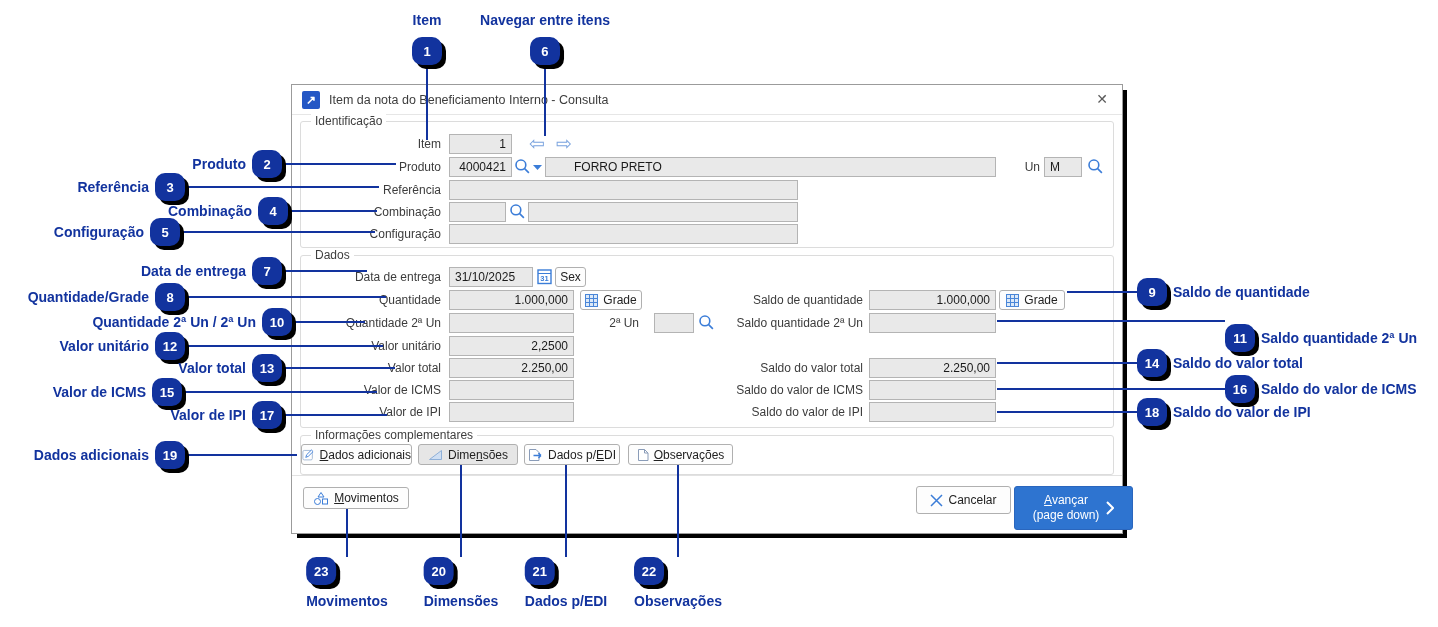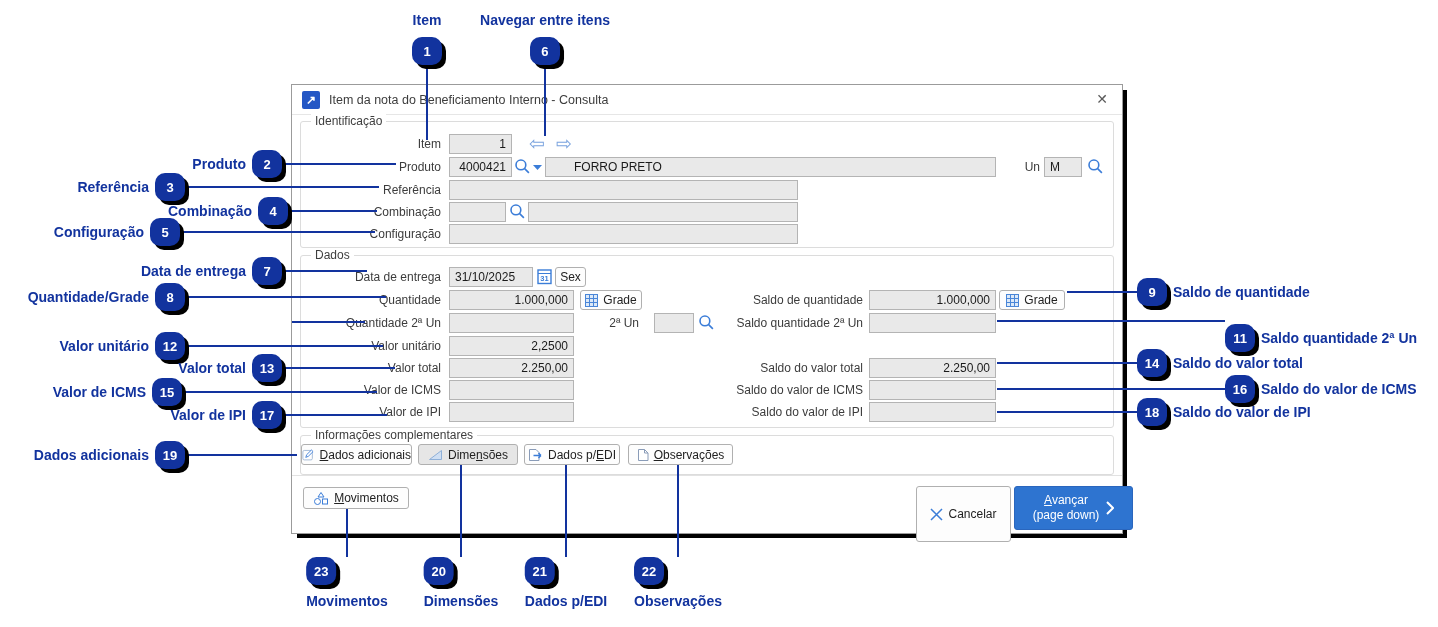--- a/index.html
+++ b/index.html
@@ -226,21 +226,21 @@
 
     <div class="btn" style="left:11px;top:402px;width:106px;height:22px;">
       <svg width="16" height="15" viewBox="0 0 16 15">
           <polygon points="8,1.5 11,6 5,6" fill="#fff" stroke="#3b7dd8"></polygon>
           <circle cx="4.5" cy="10.5" r="3" fill="#fff" stroke="#3b7dd8"></circle>
           <rect x="9.5" y="8" width="5" height="5" fill="#fff" stroke="#3b7dd8"></rect>
         </svg>
       <span><span></span><u>M</u><span>ovimentos</span></span>
     </div>
 
-    <div class="btn" style="left:624px;top:401px;width:95px;height:56px;">
+    <div class="btn" style="left:624px;top:401px;width:95px;height:28px;">
       <svg width="13" height="13" viewBox="0 0 13 13">
           <path d="M1 1l11 11M12 1 1 12" stroke="#3b7dd8" stroke-width="1.5"></path>
         </svg>
       <span>Cancelar</span>
     </div>
     <div class="btn primary" style="left:722px;top:401px;width:119px;height:44px;gap:7px;">
       <span style="display:flex;flex-direction:column;align-items:center;line-height:1.25;">
         <span><span></span><u>A</u><span>vançar</span></span>
         <span>(page down)</span>
       </span>
@@ -300,20 +300,24 @@
     <span class="cbadge">5</span>
   </div>
   <div class="callout" style="right:1156px;top:257px;">
     <span class="clabel">Data de entrega</span>
     <span class="cbadge">7</span>
   </div>
   <div class="callout" style="right:1253px;top:283px;">
     <span class="clabel">Quantidade/Grade</span>
     <span class="cbadge">8</span>
   </div>
+  <div class="callout" style="right:1146px;top:308px;">
+    <span class="clabel">Quantidade 2ª Un / 2ª Un</span>
+    <span class="cbadge">10</span>
+  </div>
   <div class="callout" style="right:1253px;top:332px;">
     <span class="clabel">Valor unitário</span>
     <span class="cbadge">12</span>
   </div>
   <div class="callout" style="right:1156px;top:354px;">
     <span class="clabel">Valor total</span>
     <span class="cbadge">13</span>
   </div>
   <div class="callout" style="right:1256px;top:378px;">
     <span class="clabel">Valor de ICMS</span>

